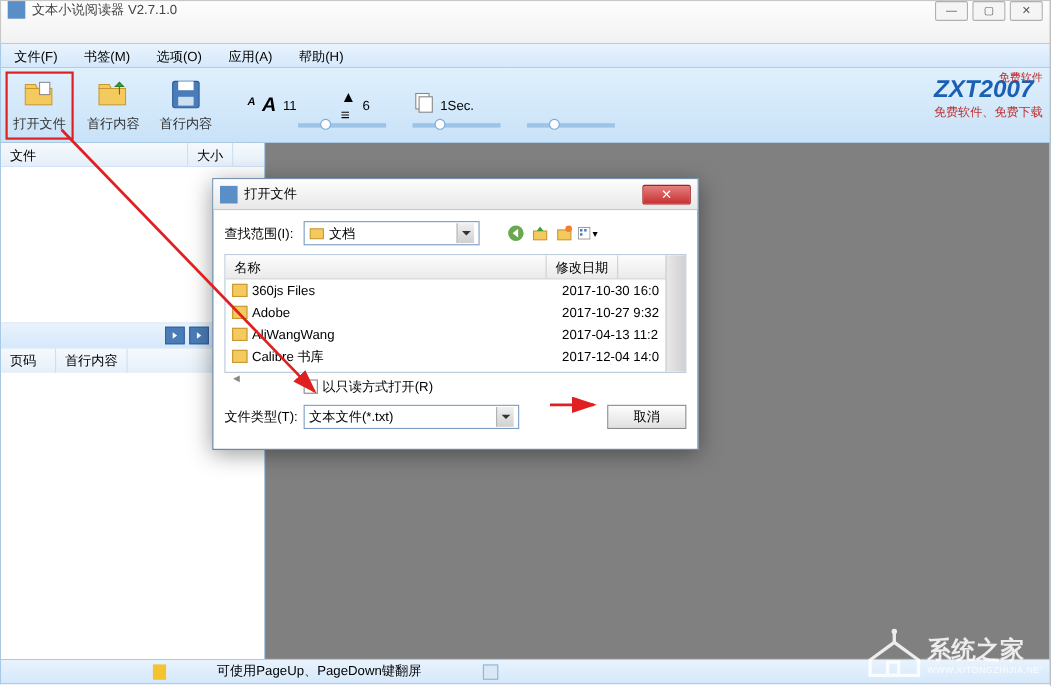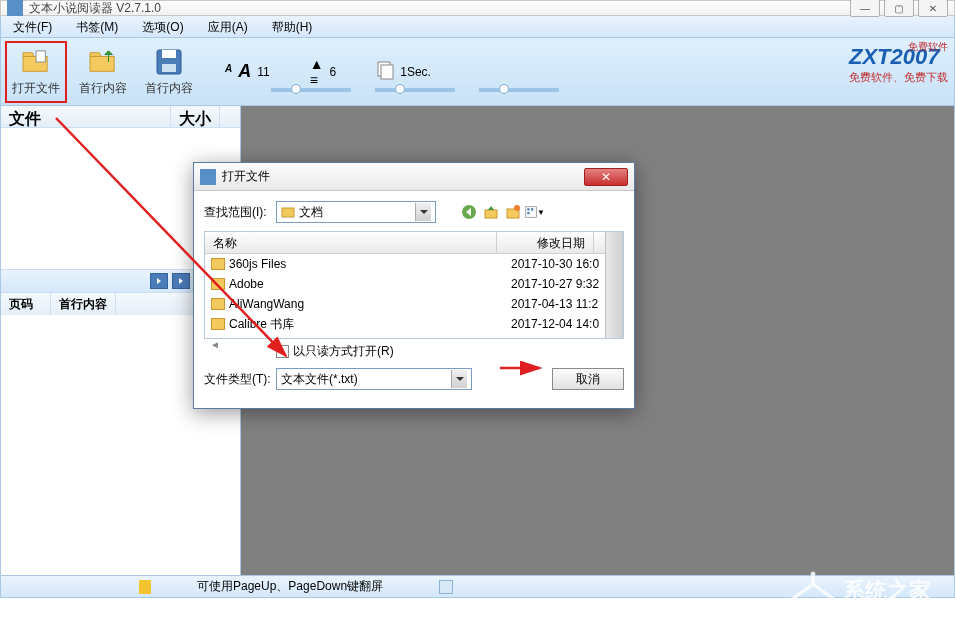--- a/index.html
+++ b/index.html
@@ -1,19 +1,19 @@
 <!DOCTYPE html>
 <html><head>
 <meta charset="utf-8">
 <style>
 * { box-sizing: border-box; margin: 0; padding: 0; font-family: "Microsoft YaHei", "SimSun", sans-serif; }
 body { background: #fff; width: 955px; height: 624px; position: relative; overflow: hidden; }
 
 
-.titlebar { height: 16px; background: linear-gradient(#fdfdfd,#f2f2f2); border: 1px solid #c8c8c8; display: flex; align-items: center; padding: 0 6px; font-size: 12px; color: #444; }
+.titlebar { height: 40px; background: linear-gradient(#fdfdfd,#f2f2f2); border: 1px solid #c8c8c8; display: flex; padding: 0 6px; font-size: 12px; color: #444; }
 .titlebar .icon { width: 16px; height: 16px; background: #5a8ec7; margin-right: 6px; }
 .titlebar .spacer { flex: 1; }
 .win-btn { width: 30px; height: 18px; border: 1px solid #b0b0b0; background: #f5f5f5; margin-left: 4px; display: flex; align-items: center; justify-content: center; font-size: 10px; color: #555; border-radius: 2px; cursor: pointer; }
 
 
 .menubar { height: 22px; background: linear-gradient(#e9f3fd,#d5e8fb); border: 1px solid #a8c8e4; border-top: none; display: flex; font-size: 12px; }
 .menubar .menuitem { padding: 3px 12px; cursor: pointer; }
 
 
 .toolbar { height: 68px; background: linear-gradient(#dff0fd,#c9e2f8); border: 1px solid #a8c8e4; border-top: none; display: flex; align-items: center; padding: 0 4px; position: relative; }
@@ -26,27 +26,27 @@
 .slider { width: 80px; height: 4px; background: #9bc4e8; position: relative; margin: 0 10px; }
 .slider .thumb { width: 10px; height: 10px; border-radius: 50%; background: #fff; border: 1px solid #7aa8d4; position: absolute; top: -4px; left: 20px; }
 .brand { position: absolute; right: 6px; top: 6px; }
 .brand .logo { font-size: 22px; font-weight: bold; font-style: italic; color: #1a5fb4; }
 .brand .sub { font-size: 11px; color: #c03030; }
 .brand .tiny { font-size: 10px; color: #c03030; position: absolute; top: -4px; right: 0; }
 
 
 .main { display: flex; height: 470px; border: 1px solid #a8c8e4; border-top: none; }
 .leftpanel { width: 240px; background: #fff; display: flex; flex-direction: column; border-right: 1px solid #a8c8e4; }
-.left-header { display: flex; height: 22px; background: linear-gradient(#f5f9fd,#e5eff9); border-bottom: 1px solid #cde0f1; font-size: 16px; font-weight: bold; }
+.left-header { display: flex; height: 22px; background: linear-gradient(#f5f9fd,#e5eff9); border-bottom: 1px solid #cde0f1; font-size: 12px; }
 .left-header .col { padding: 3px 8px; border-right: 1px solid #cde0f1; }
 .left-body { flex: 1; background: #fff; position: relative; }
 .nav-icons { height: 24px; background: linear-gradient(#e9f3fd,#d5e8fb); border-top: 1px solid #cde0f1; border-bottom: 1px solid #cde0f1; display: flex; align-items: center; justify-content: flex-end; padding: 0 6px; gap: 4px; }
 .nav-icons .ni { width: 18px; height: 16px; background: #4a7cb8; border: 1px solid #356399; cursor: pointer; position: relative; }
 .nav-icons .ni::after { content: ''; position: absolute; width: 0; height: 0; border-top: 3px solid transparent; border-bottom: 3px solid transparent; border-left: 4px solid #fff; top: 4px; left: 6px; }
-.bottom-header { display: flex; height: 22px; background: linear-gradient(#f5f9fd,#e5eff9); font-size: 12px; font-weight: bold; }
+.bottom-header { display: flex; height: 22px; background: linear-gradient(#f5f9fd,#e5eff9); font-size: 12px; }
 .bottom-header .col { padding: 3px 8px; border-right: 1px solid #cde0f1; }
 .bottom-body { height: 260px; background: #fff; }
 .viewer { flex: 1; background: #808080; }
 
 
 .statusbar { height: 22px; background: linear-gradient(#e9f3fd,#d5e8fb); border: 1px solid #a8c8e4; border-top: none; display: flex; align-items: center; font-size: 12px; padding: 0 8px; gap: 40px; }
 .statusbar .sbicon { width: 12px; height: 14px; background: #f4c430; margin-right: 6px; }
 .statusbar .sbicon2 { width: 14px; height: 14px; background: #d8e8f5; border: 1px solid #8ab4d8; margin: 0 8px 0 16px; }
 
 
@@ -57,21 +57,21 @@
 .dlg-close { width: 44px; height: 18px; background: linear-gradient(#e58080,#c83030); border: 1px solid #a02020; border-radius: 2px; color: #fff; display: flex; align-items: center; justify-content: center; font-size: 12px; cursor: pointer; }
 .dlg-body { padding: 10px; font-size: 12px; }
 .dlg-row { display: flex; align-items: center; margin-bottom: 8px; }
 .dlg-row .lbl { width: 72px; }
 .dlg-combo { flex: 1; height: 22px; border: 1px solid #7a9cc0; background: #fff; display: flex; align-items: center; padding: 0 4px; margin-right: 23px; }
 .dlg-combo .drop { margin-left: auto; width: 16px; height: 18px; background: linear-gradient(#f0f0f0,#d0d0d0); border-left: 1px solid #aaa; display: flex; align-items: center; justify-content: center; }
 .dlg-combo .drop::after { content: ''; border-left: 4px solid transparent; border-right: 4px solid transparent; border-top: 4px solid #333; }
 .dlg-toolbar-icons { display: flex; gap: 2px; }
 .dlg-ticon { width: 20px; height: 20px; display: flex; align-items: center; justify-content: center; cursor: pointer; }
 .filelist { border: 1px solid #b8c8d8; height: 108px; overflow: hidden; }
-.filelist-header { display: flex; height: 22px; background: linear-gradient(#fdfdfd,#eaeaea); border-bottom: 1px solid #d0d0d0; font-size: 12px; gap: 32px; }
+.filelist-header { display: flex; height: 22px; background: linear-gradient(#fdfdfd,#eaeaea); border-bottom: 1px solid #d0d0d0; font-size: 12px; }
 .filelist-header .fcol { padding: 3px 8px; border-right: 1px solid #d0d0d0; }
 .filelist-body { font-size: 12px; }
 .file-row { display: flex; height: 20px; align-items: center; }
 .file-row .fldr { width: 14px; height: 12px; background: #f4c95d; border: 1px solid #c89830; margin: 0 4px 0 6px; }
 .file-row .fname { width: 282px; }
 .file-row .fdate { }
 .filelist-scroll { width: 18px; background: linear-gradient(90deg,#e8e8e8,#d0d0d0); border-left: 1px solid #c0c0c0; }
 .dlg-input { width: 196px; height: 20px; border: 1px solid #c83030; background: #fff; padding: 0 4px; outline: 2px solid #c83030; outline-offset: -1px; }
 .dlg-btn { width: 72px; height: 22px; background: linear-gradient(#fdfdfd,#e0e0e0); border: 1px solid #8a8a8a; font-size: 12px; cursor: pointer; }
 .dlg-btn.highlight { outline: 2px solid #e02020; outline-offset: 1px; }

